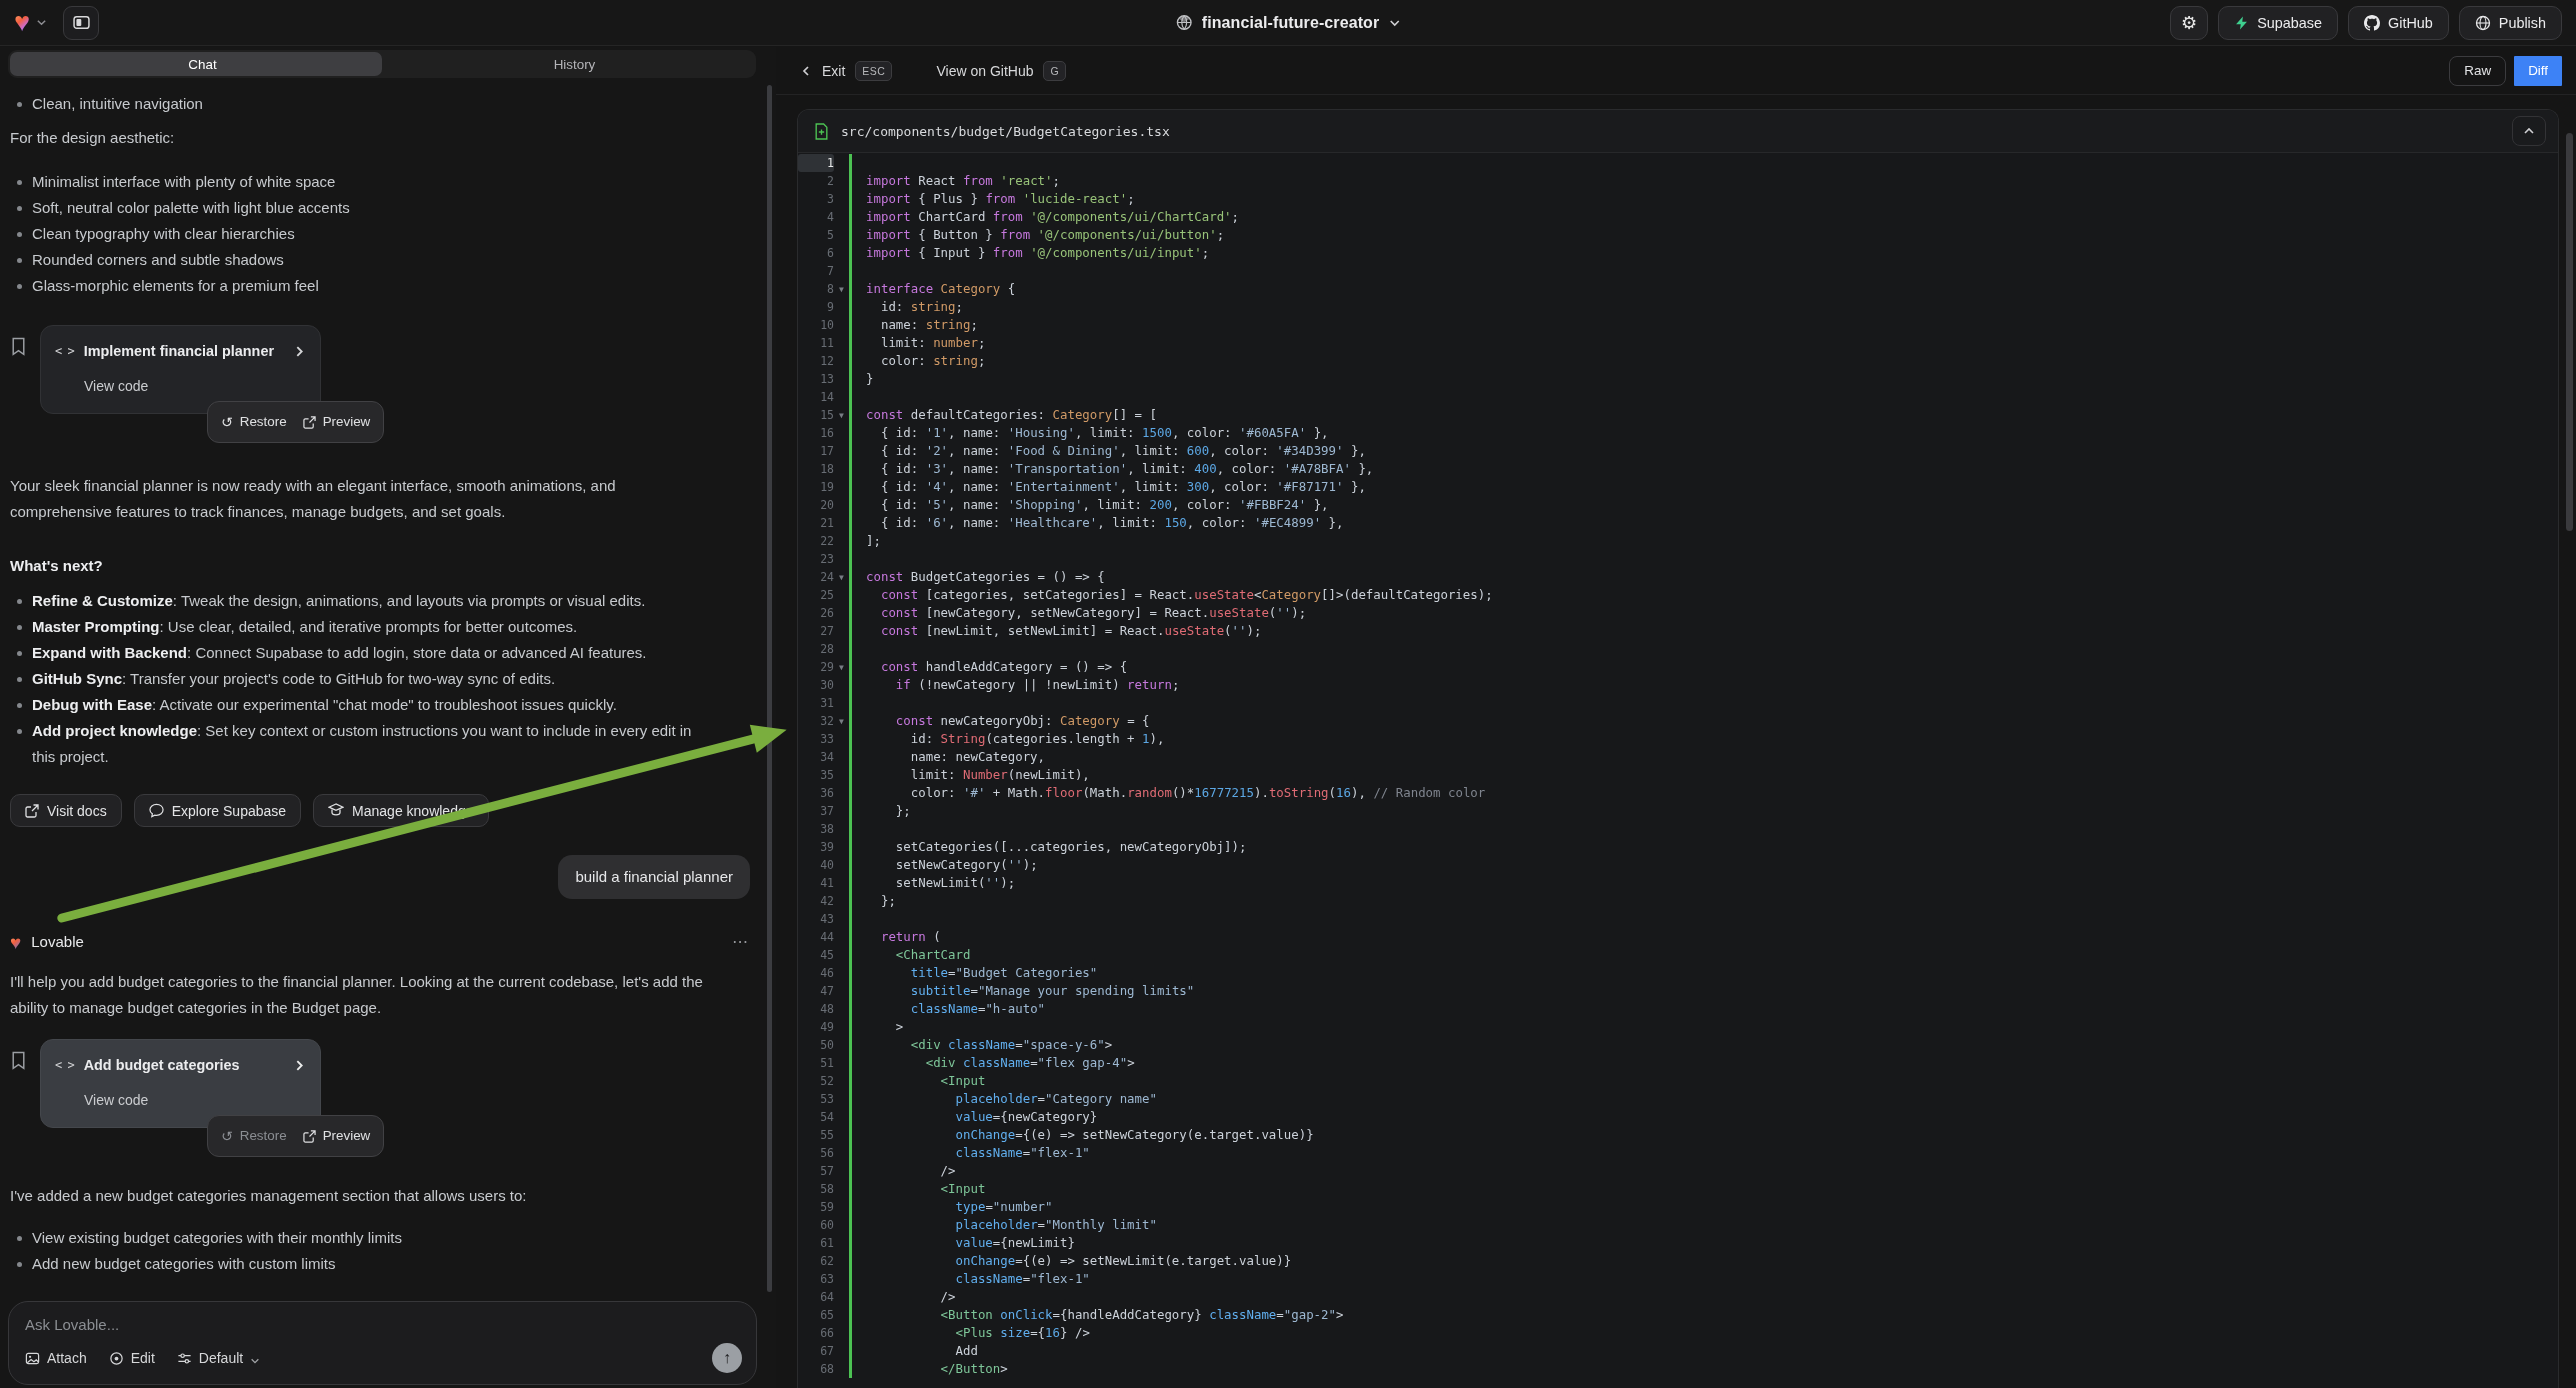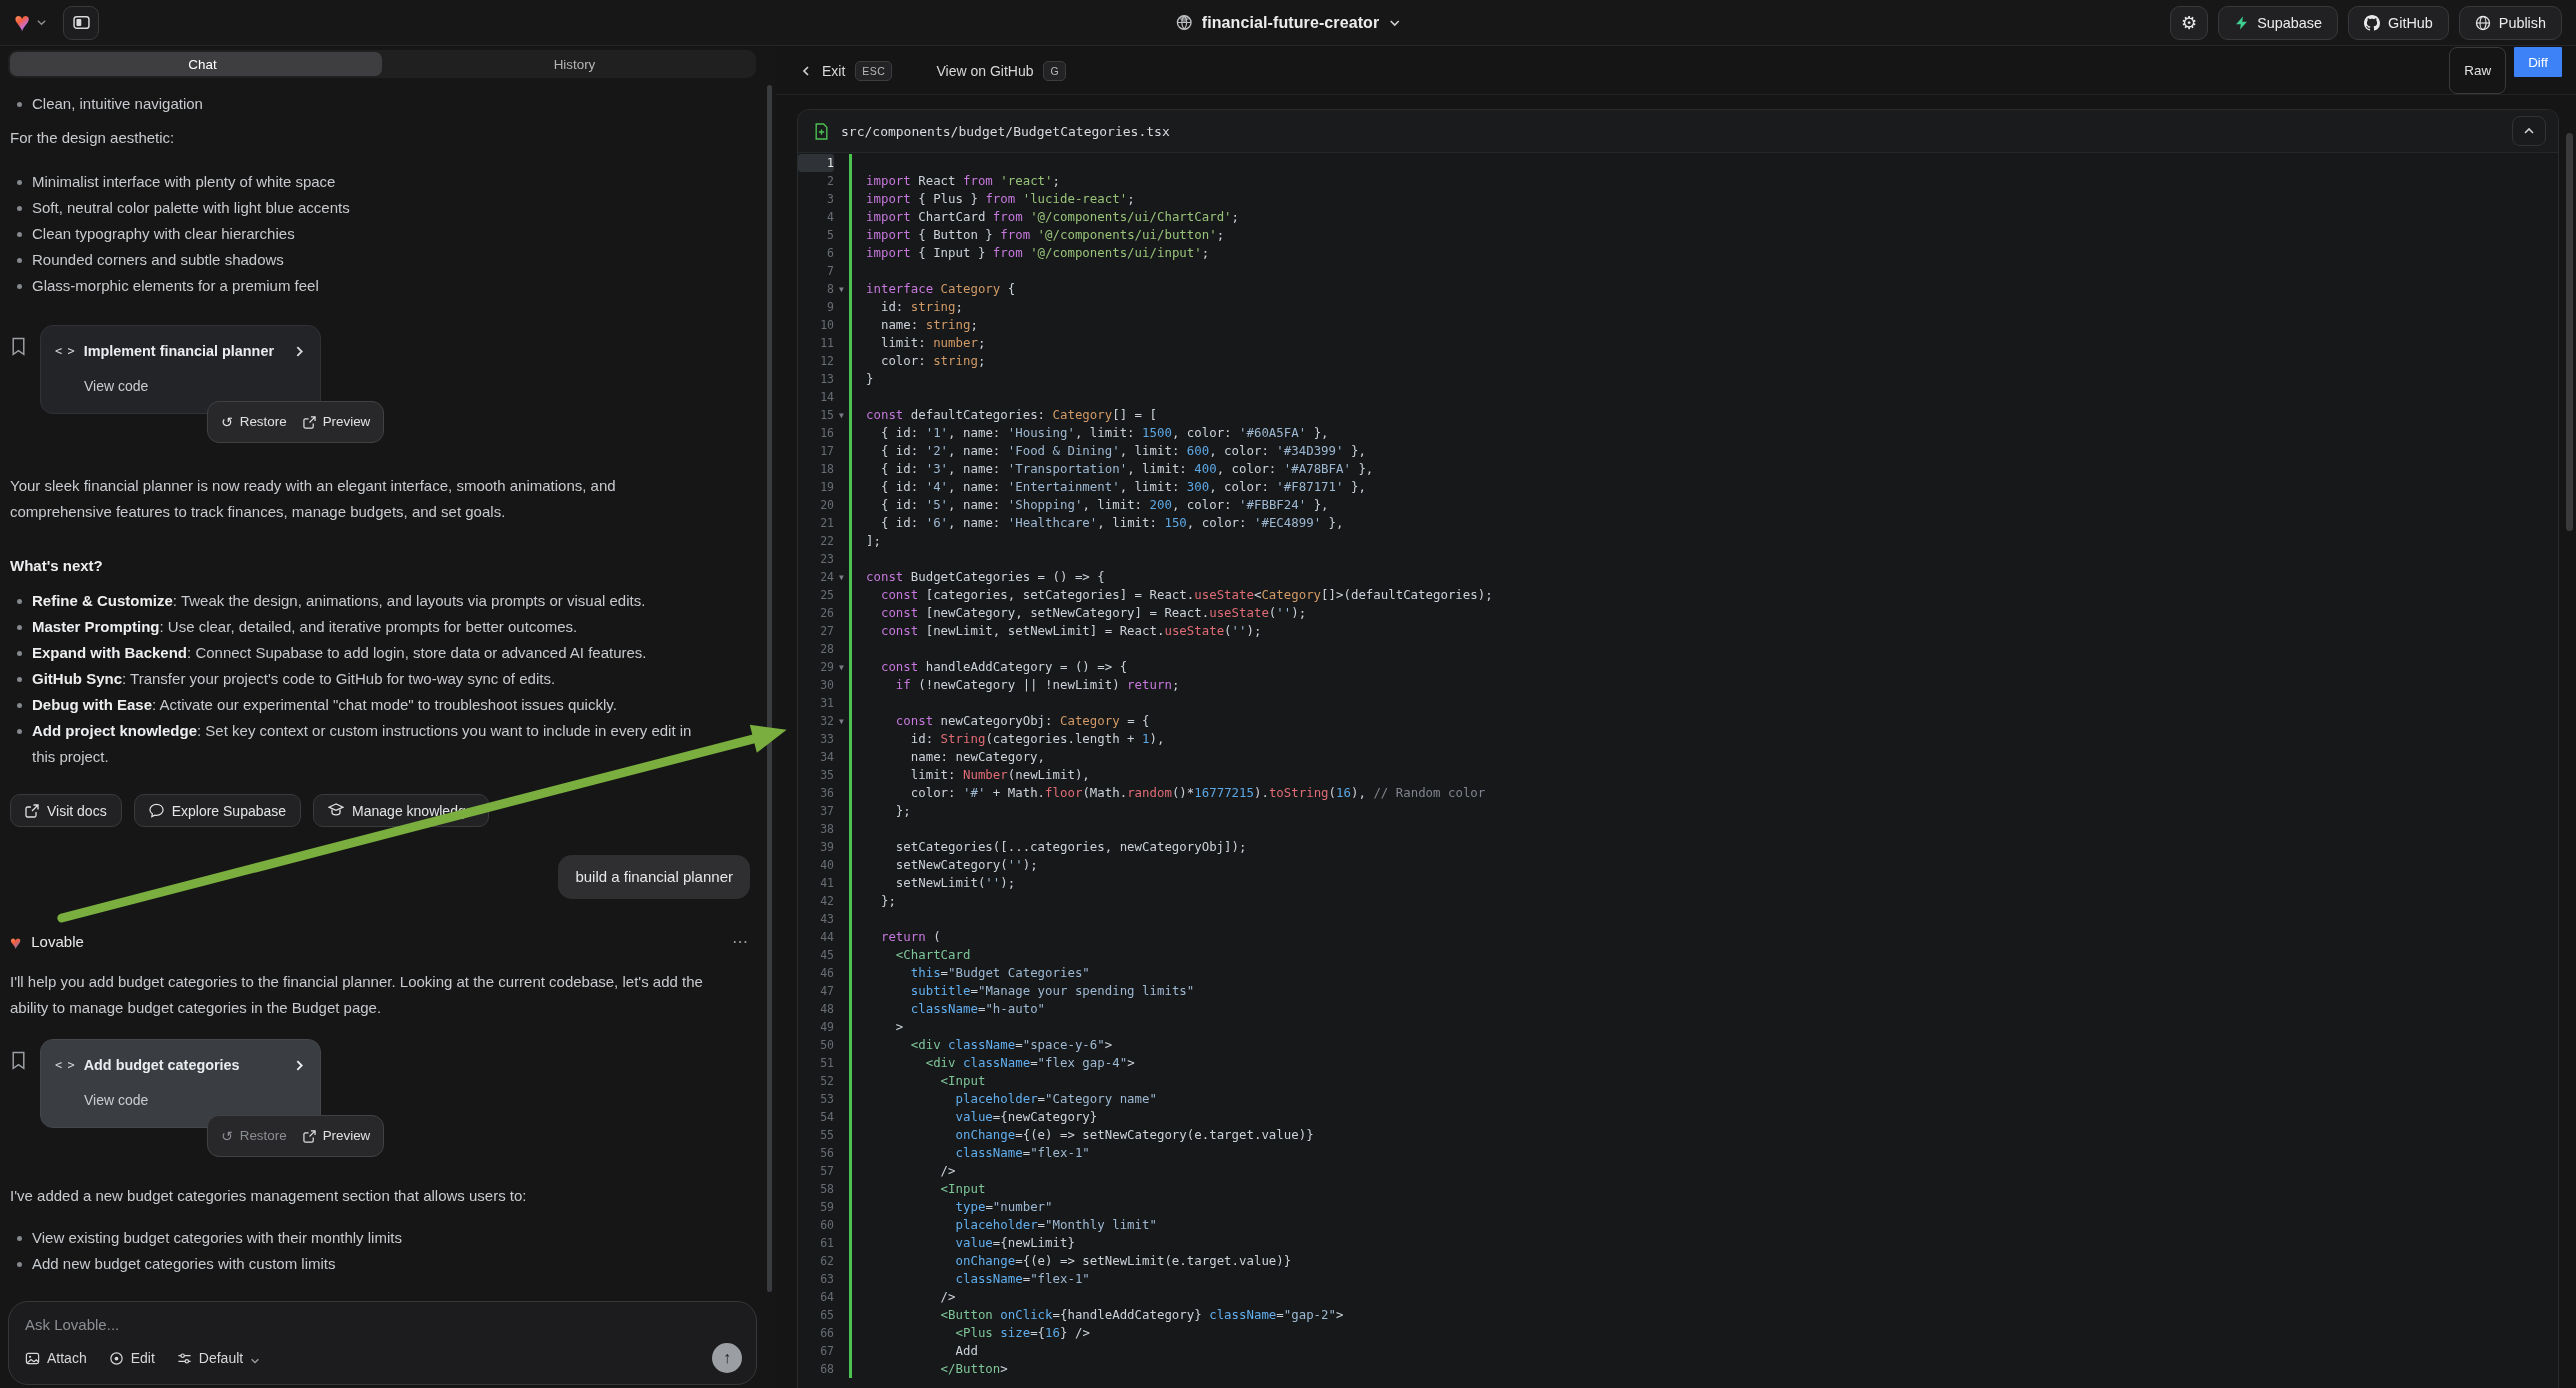--- a/index.html
+++ b/index.html
@@ -71,21 +71,21 @@
   .comp-item { display:flex; align-items:flex-end; gap:7px; cursor:pointer; }
   .send-btn { margin-left:auto; width:30px; height:30px; border-radius:50%; background:#9b9fa4; color:#1d1d1f; display:flex; align-items:center; justify-content:center; font-size:16px; font-weight:700; cursor:pointer; }
 
   
   .code-panel { position:absolute; top:47px; left:776px; right:0; bottom:0; background:#151515; }
   .code-header { height:48px; border-bottom:1px solid #232324; display:flex; align-items:center; padding:0 14px 0 24px; font-size:14px; color:#d8d9db; }
   .exit-grp { display:flex; align-items:center; gap:10px; cursor:pointer; }
   .kbd { font-size:10.5px; color:#b7b8bb; background:#232326; border:1px solid #3c3c3f; border-radius:5px; padding:3px 6px; letter-spacing:0.5px; }
   .vog { margin-left:44px; display:flex; align-items:center; gap:10px; cursor:pointer; }
   .hdr-right { margin-left:auto; display:flex; gap:8px; }
-  .raw-btn { height:47px; padding:0 14px; border:1px solid #3b3b3e; border-radius:8px; background:transparent; color:#e2e3e5; font-size:13.4px; display:flex; align-items:center; cursor:pointer; }
+  .raw-btn { height:30px; padding:0 14px; border:1px solid #3b3b3e; border-radius:8px; background:transparent; color:#e2e3e5; font-size:13.4px; display:flex; align-items:center; cursor:pointer; }
   .diff-btn { height:30px; padding:0 14px; border-radius:1px; background:var(--accent-blue,#3d82f6); color:#fff; font-size:13.4px; display:flex; align-items:center; cursor:pointer; }
   .code-card { position:absolute; top:62px; left:21px; right:17px; bottom:0; background:#17181a; border:1px solid #2a2b2d; border-bottom:none; border-radius:12px 12px 0 0; overflow:hidden; }
   .file-bar { height:43px; display:flex; align-items:center; gap:12px; padding:0 12px 0 16px; background:#1a1b1d; border-bottom:1px solid #27282a; cursor:pointer; }
   .file-path { font-family:"DejaVu Sans Mono",monospace; font-size:13px; color:#d8dadd; }
   .collapse-btn { margin-left:auto; width:34px; height:30px; border:1px solid #333336; border-radius:8px; display:flex; align-items:center; justify-content:center; }
   .code-body { position:absolute; top:44px; left:0; right:0; bottom:0; font-family:"DejaVu Sans Mono",monospace; font-size:12.4px; }
   .crow { display:flex; height:18px; line-height:18px; white-space:pre; }
   .ln { width:36px; text-align:right; color:#686d74; font-size:11.5px; flex:none; }
   .fold { width:15px; flex:none; text-align:center; color:#787d84; font-size:8px; line-height:19px; cursor:pointer; }
   .cl { flex:1; border-left:3px solid var(--diff-green,#4cc253); padding-left:14px; color:#ccd2da; overflow:hidden; }
@@ -409,21 +409,21 @@
         <div class="crow"><span class="ln">36</span><span class="fold"></span><span class="cl">      color: <span class="tk-str">'#'</span> + Math.<span class="tk-fn">floor</span>(Math.<span class="tk-fn">random</span>()*<span class="tk-num">16777215</span>).<span class="tk-fn">toString</span>(<span class="tk-num">16</span>), <span class="tk-cm">// Random color</span></span></div>
         <div class="crow"><span class="ln">37</span><span class="fold"></span><span class="cl">    };</span></div>
         <div class="crow"><span class="ln">38</span><span class="fold"></span><span class="cl"></span></div>
         <div class="crow"><span class="ln">39</span><span class="fold"></span><span class="cl">    setCategories([...categories, newCategoryObj]);</span></div>
         <div class="crow"><span class="ln">40</span><span class="fold"></span><span class="cl">    setNewCategory(<span class="tk-str">''</span>);</span></div>
         <div class="crow"><span class="ln">41</span><span class="fold"></span><span class="cl">    setNewLimit(<span class="tk-str">''</span>);</span></div>
         <div class="crow"><span class="ln">42</span><span class="fold"></span><span class="cl">  };</span></div>
         <div class="crow"><span class="ln">43</span><span class="fold"></span><span class="cl"></span></div>
         <div class="crow"><span class="ln">44</span><span class="fold"></span><span class="cl">  <span class="tk-kw">return</span> (</span></div>
         <div class="crow"><span class="ln">45</span><span class="fold"></span><span class="cl">    <span class="tk-tag">&lt;ChartCard</span></span></div>
-        <div class="crow"><span class="ln">46</span><span class="fold"></span><span class="cl">      <span class="tk-attr">this</span>=<span class="tk-str">"Budget Categories"</span></span></div>
+        <div class="crow"><span class="ln">46</span><span class="fold"></span><span class="cl">      <span class="tk-attr">title</span>=<span class="tk-str">"Budget Categories"</span></span></div>
         <div class="crow"><span class="ln">47</span><span class="fold"></span><span class="cl">      <span class="tk-attr">subtitle</span>=<span class="tk-str">"Manage your spending limits"</span></span></div>
         <div class="crow"><span class="ln">48</span><span class="fold"></span><span class="cl">      <span class="tk-attr">className</span>=<span class="tk-str">"h-auto"</span></span></div>
         <div class="crow"><span class="ln">49</span><span class="fold"></span><span class="cl">    &gt;</span></div>
         <div class="crow"><span class="ln">50</span><span class="fold"></span><span class="cl">      <span class="tk-tag">&lt;div</span> <span class="tk-attr">className</span>=<span class="tk-str">"space-y-6"</span>&gt;</span></div>
         <div class="crow"><span class="ln">51</span><span class="fold"></span><span class="cl">        <span class="tk-tag">&lt;div</span> <span class="tk-attr">className</span>=<span class="tk-str">"flex gap-4"</span>&gt;</span></div>
         <div class="crow"><span class="ln">52</span><span class="fold"></span><span class="cl">          <span class="tk-tag">&lt;Input</span></span></div>
         <div class="crow"><span class="ln">53</span><span class="fold"></span><span class="cl">            <span class="tk-attr">placeholder</span>=<span class="tk-str">"Category name"</span></span></div>
         <div class="crow"><span class="ln">54</span><span class="fold"></span><span class="cl">            <span class="tk-attr">value</span>={newCategory}</span></div>
         <div class="crow"><span class="ln">55</span><span class="fold"></span><span class="cl">            <span class="tk-attr">onChange</span>={(e) =&gt; setNewCategory(e.target.value)}</span></div>
         <div class="crow"><span class="ln">56</span><span class="fold"></span><span class="cl">            <span class="tk-attr">className</span>=<span class="tk-str">"flex-1"</span></span></div>

